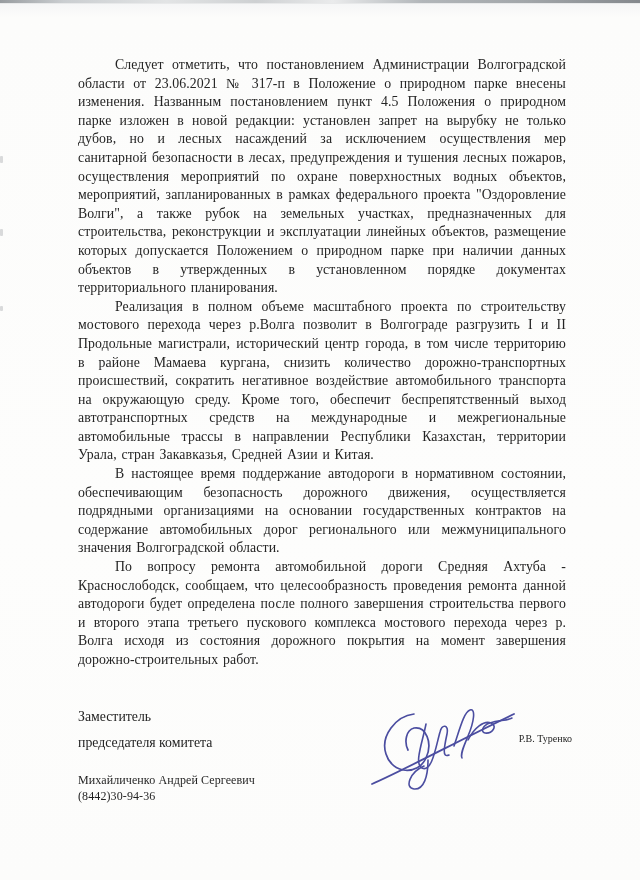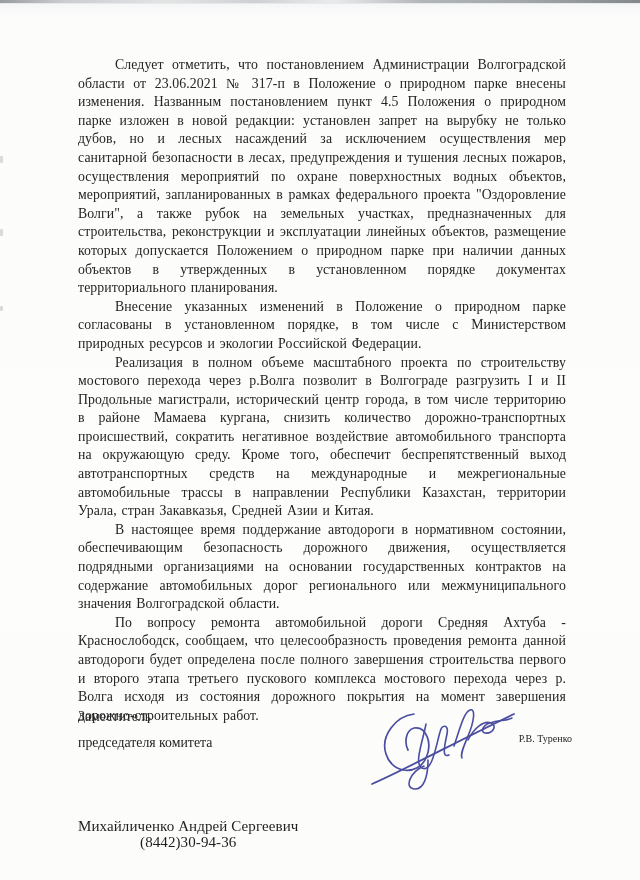--- a/index.html
+++ b/index.html
@@ -21,37 +21,36 @@
     margin:0;padding:0;
     font-size:13.8px;line-height:18.6px;
     text-align:justify;text-indent:37px;
     letter-spacing:.1px;word-spacing:1.2px;
     color:#242424;
   }
   .sig-block{position:absolute;left:78px;top:704px;width:488px;font-size:13.8px;line-height:26px;}
   .sig-role{white-space:pre-line;}
   .sig-name{position:absolute;right:-6px;top:22px;font-size:10px;}
   .signature{position:absolute;left:292px;top:-6px;width:150px;height:100px;}
-  .footer{position:absolute;left:78px;top:818px;font-size:15px;line-height:16px;color:#1f1f1f;letter-spacing:.1px;text-align:center;}
+  .footer{position:absolute;left:78px;top:772px;font-size:12px;line-height:16px;color:#1f1f1f;letter-spacing:.1px;}
   .footer div{margin:0;}
 </style>
 </head>
 <body>
 
 <div class="page">
 
   <div class="edge-top"></div>
   <div class="edge-top2"></div>
   <div class="edge-mark" style="top:156px;"></div>
   <div class="edge-mark" style="top:229px;"></div>
   <div class="edge-mark" style="top:306px;height:5px;"></div>
 
   <div class="content">
     <p class="par">Следует отметить, что постановлением Администрации Волгоградской области от 23.06.2021 № 317-п в Положение о природном парке внесены изменения.  Названным постановлением пункт 4.5 Положения о природном парке изложен в новой редакции: установлен запрет на вырубку не только дубов, но и лесных насаждений за исключением осуществления мер санитарной безопасности в лесах, предупреждения и тушения лесных пожаров, осуществления мероприятий по охране поверхностных водных объектов, мероприятий, запланированных в рамках федерального проекта "Оздоровление Волги", а также рубок на земельных участках, предназначенных для строительства, реконструкции и эксплуатации линейных объектов, размещение которых допускается Положением о природном парке при наличии данных объектов в утвержденных  в установленном порядке документах территориального планирования.</p>
-    <p class="par">Внесение указанных изменений в Положение о природном парке согласованы в установленном порядке, в том числе с Министерством природных ресурсов и экологии Российской Федерации.</p>
     <p class="par">Реализация в полном объеме масштабного проекта по строительству мостового перехода через р.Волга позволит в Волгограде разгрузить I и II Продольные магистрали, исторический центр города, в том числе территорию в районе Мамаева кургана, снизить количество дорожно-транспортных происшествий, сократить негативное воздействие автомобильного транспорта на окружающую среду. Кроме того, обеспечит беспрепятственный выход автотранспортных средств на международные и межрегиональные автомобильные трассы в направлении Республики Казахстан, территории Урала, стран Закавказья, Средней Азии и Китая.</p>
     <p class="par">В настоящее время поддержание автодороги в нормативном состоянии, обеспечивающим безопасность дорожного движения, осуществляется подрядными организациями на основании государственных контрактов на содержание автомобильных дорог регионального или межмуниципального значения Волгоградской области.</p>
     <p class="par">По вопросу ремонта автомобильной дороги Средняя Ахтуба - Краснослободск, сообщаем, что целесообразность проведения ремонта данной автодороги будет определена после полного завершения строительства первого и второго этапа третьего пускового комплекса мостового перехода через р. Волга исходя из состояния дорожного покрытия на момент завершения дорожно-строительных работ.</p>
   </div>
 
   <div class="sig-block">
     <div class="sig-role">Заместитель
 председателя комитета</div>
     <svg class="signature" viewBox="0 0 150 100" aria-hidden="true">
       <g fill="none" stroke="#3c3f99" stroke-linecap="round" stroke-linejoin="round" opacity="0.92">

